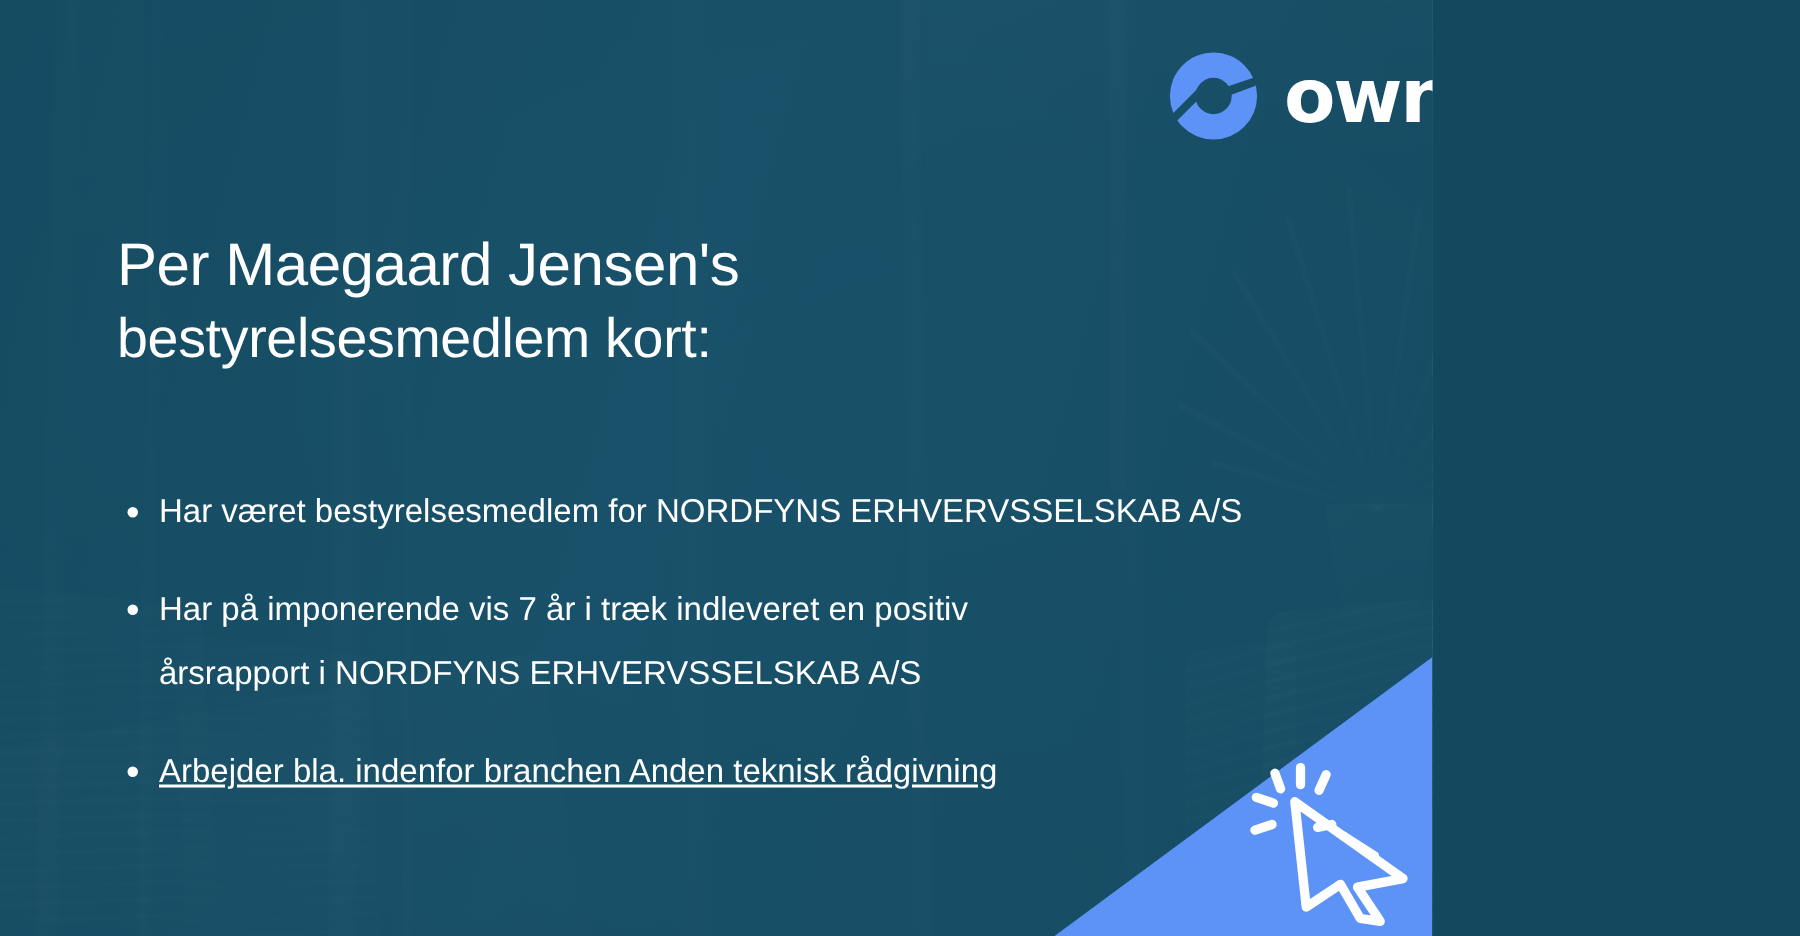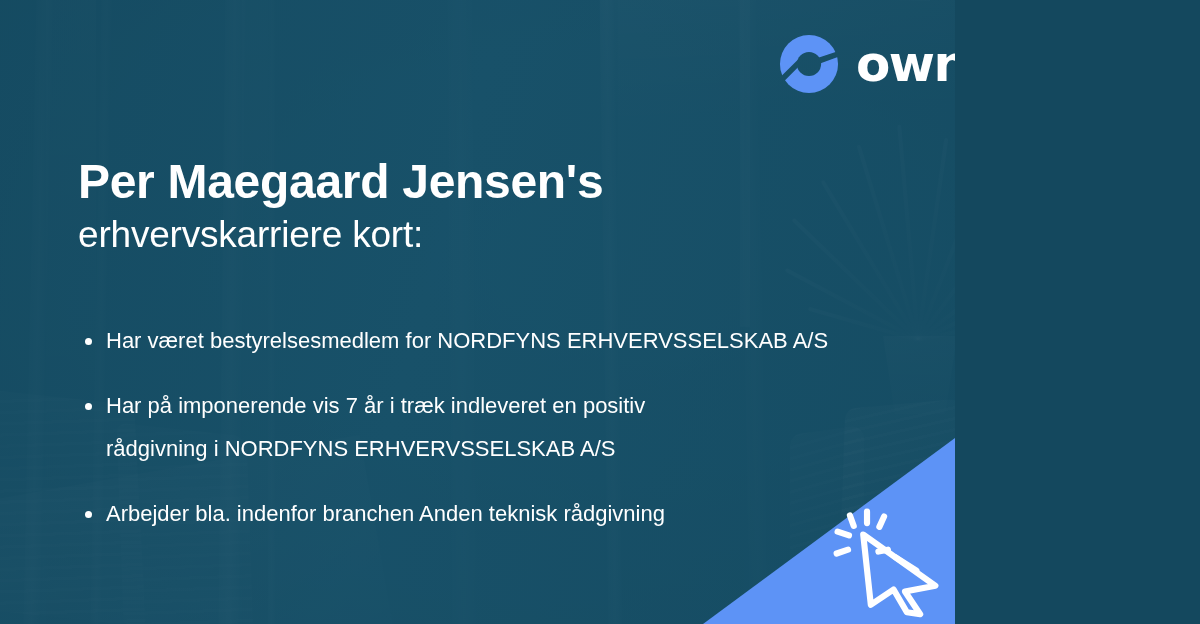--- a/index.html
+++ b/index.html
@@ -171,22 +171,22 @@
   }
 
   
   .headline {
     position: absolute;
     left: 78px; top: 155px;
     width: 760px;
     color: #ffffff;
   }
   .headline-name {
-    font-size: 48px;
-    font-weight: 700;
+    font-size: 40px;
+    font-weight: 400;
     line-height: 1.12;
     letter-spacing: -0.3px;
     white-space: nowrap;
   }
   .headline-sub {
     font-size: 37px;
     font-weight: 400;
     line-height: 1.18;
     margin-top: 4px;
     letter-spacing: -0.2px;
@@ -201,21 +201,21 @@
   }
   .bullet {
     position: relative;
     padding-left: 22px;
     margin-bottom: 22px;
     color: #ffffff;
     font-size: 22px;
     font-weight: 400;
     line-height: 1.95;
   }
-  .bullet:last-child { margin-bottom: 0; }
+  .bullet:last-child { margin-bottom: 0; text-decoration: underline; }
   .bullet-dot {
     position: absolute;
     left: 1px; top: 18px;
     width: 7px; height: 7px;
     background: #ffffff;
     border-radius: 50%;
   }
   .bullet-line { display: block; white-space: nowrap; }
 
   
@@ -366,32 +366,32 @@
         <path d="M8 25h1v1H8zM11 25h1v1h-1zM13 25h2v1h-2zM17 25h1v1h-1zM19 25h1v1h-1zM21 25h1v1h-1zM24 25h1v1h-1zM27 25h1v1h-1z"></path>
         <path d="M0 26h1v1H0zM2 26h1v1H2zM4 26h1v1H4zM9 26h1v1H9zM12 26h1v1h-1zM14 26h1v1h-1zM16 26h1v1h-1zM20 26h2v1h-2zM23 26h1v1h-1zM26 26h1v1h-1zM28 26h1v1h-1z"></path>
         <path d="M1 27h1v1H1zM3 27h1v1H3zM8 27h2v1H8zM11 27h1v1h-1zM15 27h2v1h-2zM19 27h1v1h-1zM22 27h1v1h-1zM24 27h2v1h-2zM27 27h1v1h-1z"></path>
         <path d="M0 28h2v1H0zM3 28h2v1H3zM10 28h1v1h-1zM13 28h1v1h-1zM16 28h1v1h-1zM18 28h2v1h-2zM21 28h1v1h-1zM23 28h1v1h-1zM25 28h1v1h-1zM28 28h1v1h-1z"></path>
       </g>
     </svg>
   </div>
 
   <div class="headline">
     <div class="headline-name">Per Maegaard Jensen's</div>
-    <div class="headline-sub">erhvervskarriere kort:</div>
+    <div class="headline-sub">bestyrelsesmedlem kort:</div>
   </div>
 
   <ul class="bullets">
     <li class="bullet">
       <span class="bullet-dot"></span>
       <span class="bullet-line">Har været bestyrelsesmedlem for NORDFYNS ERHVERVSSELSKAB A/S</span>
     </li>
     <li class="bullet">
       <span class="bullet-dot"></span>
       <span class="bullet-line">Har på imponerende vis 7 år i træk indleveret en positiv</span>
-      <span class="bullet-line">rådgivning i NORDFYNS ERHVERVSSELSKAB A/S</span>
+      <span class="bullet-line">årsrapport i NORDFYNS ERHVERVSSELSKAB A/S</span>
     </li>
     <li class="bullet">
       <span class="bullet-dot"></span>
       <span class="bullet-line">Arbejder bla. indenfor branchen Anden teknisk rådgivning</span>
     </li>
   </ul>
 
   <div class="corner"></div>
   <svg class="cursor-icon" viewBox="0 0 120 118">
     <g fill="none" stroke="#ffffff" stroke-width="6.5" stroke-linecap="round" stroke-linejoin="round">

